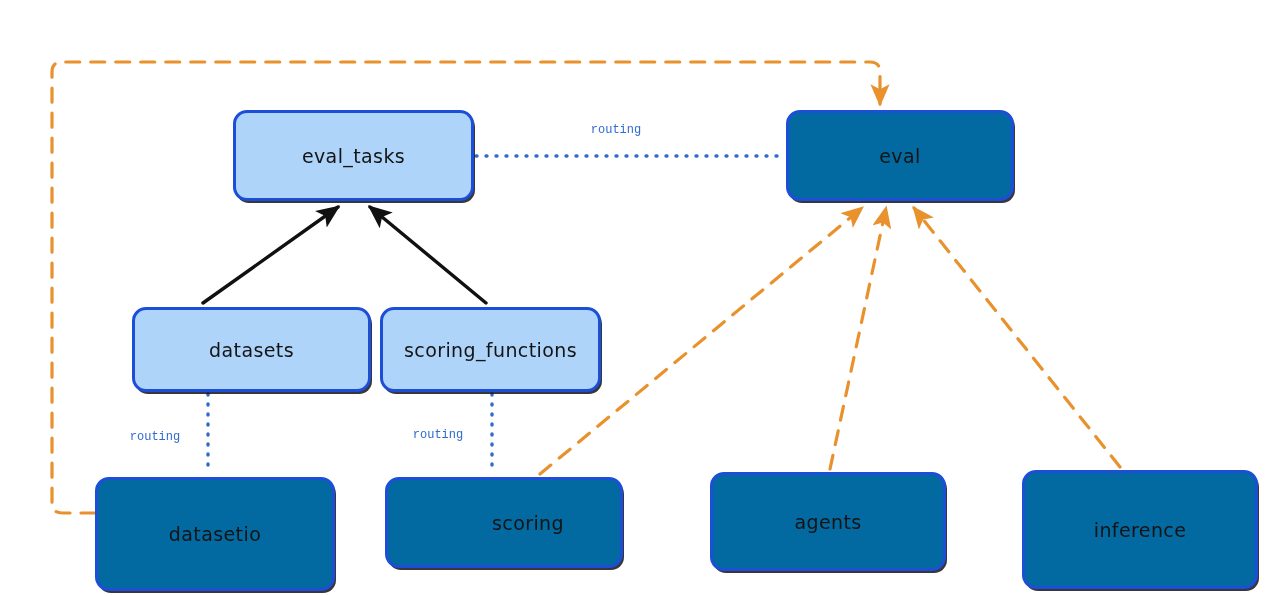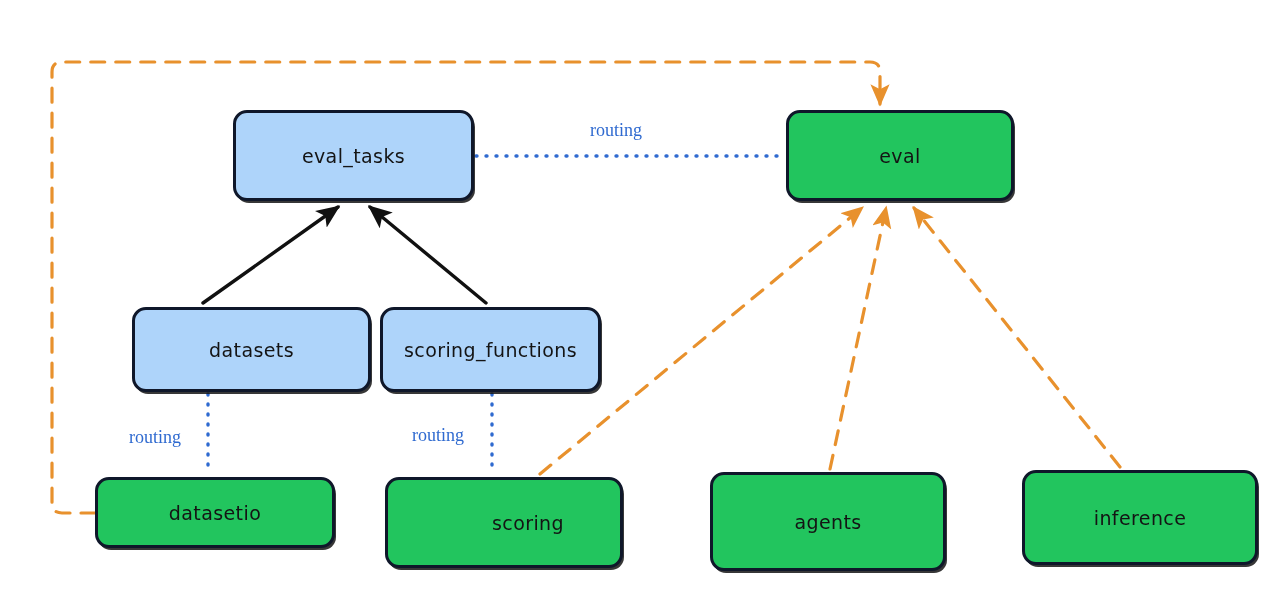--- a/index.html
+++ b/index.html
@@ -20,37 +20,37 @@
   #edges {
     position: absolute;
     left: 0;
     top: 0;
     width: 1280px;
     height: 596px;
   }
   .node {
     position: absolute;
     box-sizing: border-box;
-    border: 3px solid #0f172a;
+    border: 3px solid #1d4ed8;
     border-radius: 14px;
     display: flex;
     align-items: center;
     justify-content: center;
     font-family: "DejaVu Sans", sans-serif;
     font-size: 19px;
     color: #141414;
     letter-spacing: 0.4px;
     box-shadow: 2px 3px 0 -1px rgba(20,20,20,0.85);
   }
   .node.blue  { background: #aed4fa; }
-  .node.green { background: #22c55e; }
+  .node.green { background: #0369a1; }
   .edge-label {
     position: absolute;
-    font-family: Liberation Serif, serif;
-    font-size: 18px;
+    font-family: Liberation Mono, monospace;
+    font-size: 12px;
     color: #2f6ad0;
     white-space: nowrap;
     transform: translate(-50%, -50%);
   }
 </style>
 </head>
 <body>
 
 <div id="stage">
 
@@ -92,33 +92,33 @@
   </div>
 
   <div class="node blue" style="left:96px; top:307px; width:239px; height:85px;margin-left:36px;">
     <span>datasets</span>
   </div>
 
   <div class="node blue" style="left:380px; top:307px; width:221px; height:85px;">
     <span>scoring_functions</span>
   </div>
 
-  <div class="node green" style="left:95px; top:477px; width:240px; height:71px;">
+  <div class="node green" style="left:95px; top:477px; width:240px; height:114px;">
     <span>datasetio</span>
   </div>
 
   <div class="node green" style="left:385px; top:477px; width:238px; height:91px;padding-left:48px;">
     <span>scoring</span>
   </div>
 
   <div class="node green" style="left:710px; top:472px; width:236px; height:99px;">
     <span>agents</span>
   </div>
 
-  <div class="node green" style="left:1022px; top:470px; width:236px; height:95px;">
+  <div class="node green" style="left:1022px; top:470px; width:236px; height:119px;">
     <span>inference</span>
   </div>
 
   <div class="edge-label" style="left:616px; top:130px;">routing</div>
 
   <div class="edge-label" style="left:155px; top:437px;">routing</div>
 
   <div class="edge-label" style="left:438px; top:435px;">routing</div>
 
 </div>

